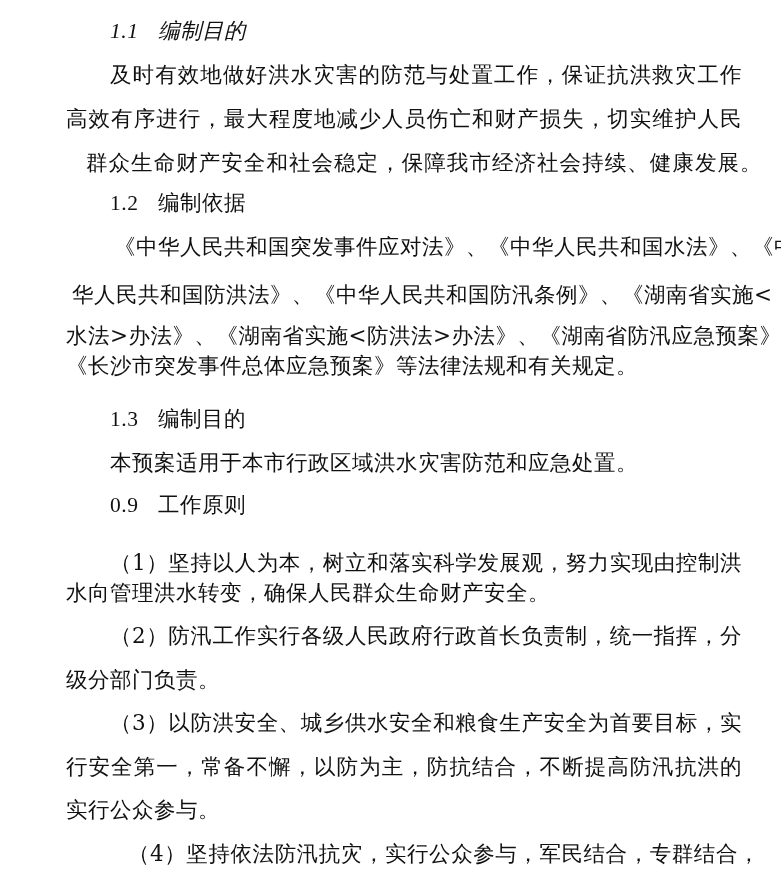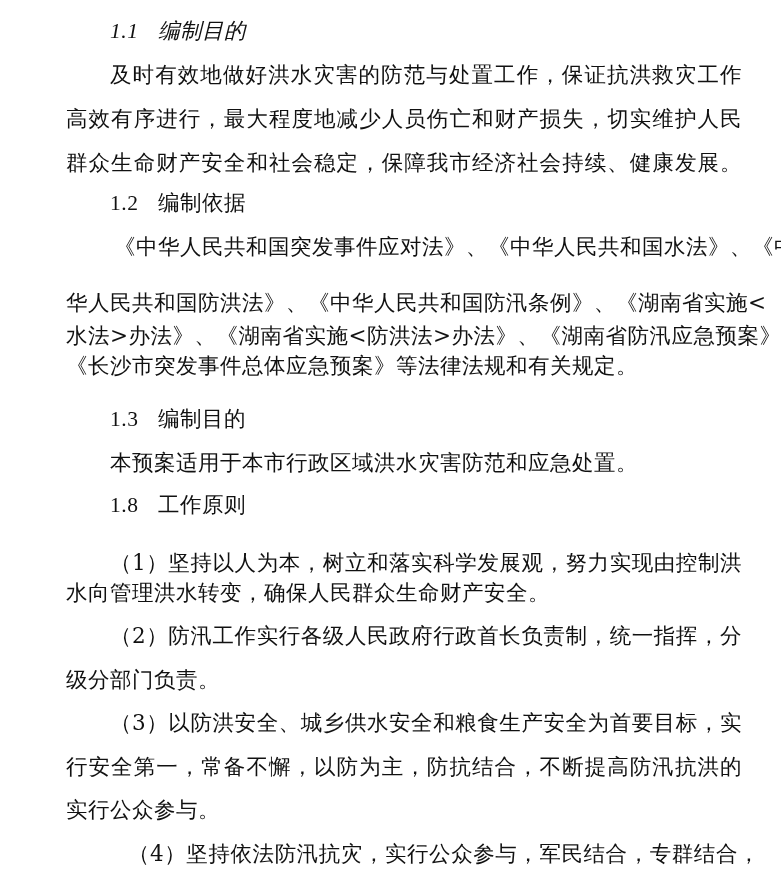--- a/index.html
+++ b/index.html
@@ -34,37 +34,37 @@
     .just-ind { width: 632px; text-align-last: justify; text-align: justify; }
   </style>
 </head>
 <body>
 
 <div class="line heading" style="top:16px;font-style:italic;">
   <span class="num">1.1</span><span>编制目的</span>
 </div>
 <div class="line indent just-ind" style="top:60px;">及时有效地做好洪水灾害的防范与处置工作，保证抗洪救灾工作</div>
 <div class="line flush just" style="top:104px;">高效有序进行，最大程度地减少人员伤亡和财产损失，切实维护人民</div>
-<div class="line flush just" style="top:148px;">群众生命财产安全和社会稳定，保障我市经济社会持续、健康发展。</div>
+<div class="line flush just" style="top:148px;margin-left:20px;">群众生命财产安全和社会稳定，保障我市经济社会持续、健康发展。</div>
 
 <div class="line heading" style="top:188px;">
   <span class="num">1.2</span><span>编制依据</span>
 </div>
 <div class="line" style="top:232px; left:114px; width:628px; text-align:justify; text-align-last:justify;">《中华人民共和国突发事件应对法》、《中华人民共和国水法》、《中</div>
-<div class="line flush just" style="top:288px;">华人民共和国防洪法》、《中华人民共和国防汛条例》、《湖南省实施&lt;</div>
+<div class="line flush just" style="top:280px;margin-left:6px;">华人民共和国防洪法》、《中华人民共和国防汛条例》、《湖南省实施&lt;</div>
 <div class="line flush just" style="top:321px;">水法&gt;办法》、《湖南省实施&lt;防洪法&gt;办法》、《湖南省防汛应急预案》、</div>
 <div class="line flush" style="top:351px;">《长沙市突发事件总体应急预案》等法律法规和有关规定。</div>
 
 <div class="line heading" style="top:404px;">
   <span class="num">1.3</span><span>编制目的</span>
 </div>
 <div class="line indent" style="top:448px;">本预案适用于本市行政区域洪水灾害防范和应急处置。</div>
 
 <div class="line heading" style="top:490px;">
-  <span class="num">1.8</span><span>工作原则</span>
+  <span class="num">0.9</span><span>工作原则</span>
 </div>
 <div class="line" style="top:534px; left:110px; width:632px; text-align:justify; text-align-last:justify;margin-top:14px;">（1）坚持以人为本，树立和落实科学发展观，努力实现由控制洪</div>
 <div class="line flush" style="top:578px;">水向管理洪水转变，确保人民群众生命财产安全。</div>
 <div class="line" style="top:621px; left:110px; width:632px; text-align:justify; text-align-last:justify;">（2）防汛工作实行各级人民政府行政首长负责制，统一指挥，分</div>
 <div class="line flush" style="top:665px;">级分部门负责。</div>
 <div class="line" style="top:708px; left:110px; width:632px; text-align:justify; text-align-last:justify;">（3）以防洪安全、城乡供水安全和粮食生产安全为首要目标，实</div>
 <div class="line flush just" style="top:752px;">行安全第一，常备不懈，以防为主，防抗结合，不断提高防汛抗洪的</div>
 <div class="line flush" style="top:795px;">实行公众参与。</div>
 <div class="line" style="top:839px; left:128px; width:632px; text-align:justify; text-align-last:justify;">（4）坚持依法防汛抗灾，实行公众参与，军民结合，专群结合，</div>
 

